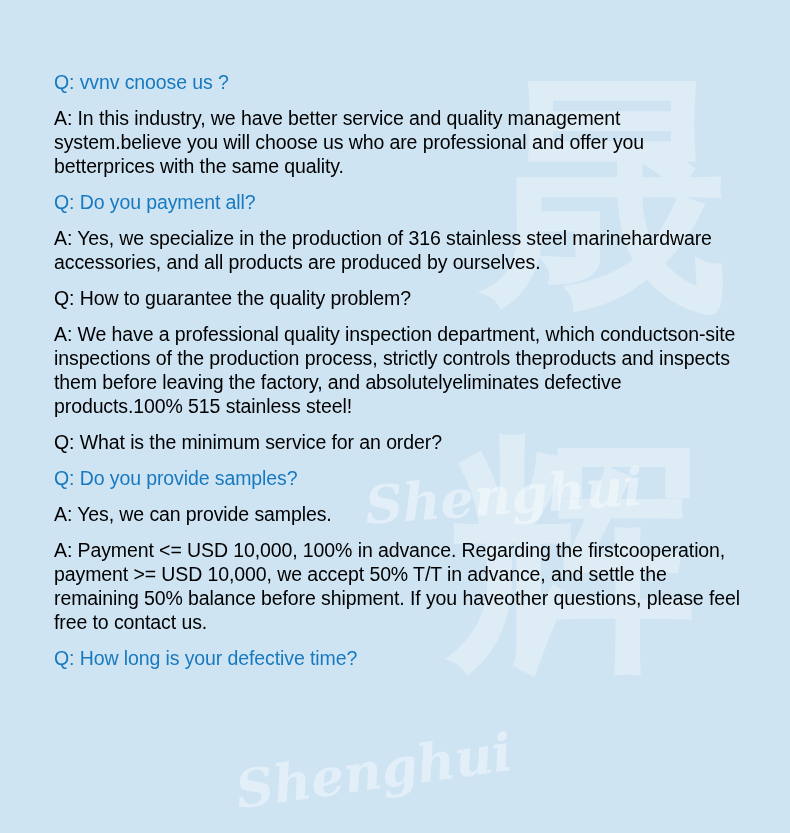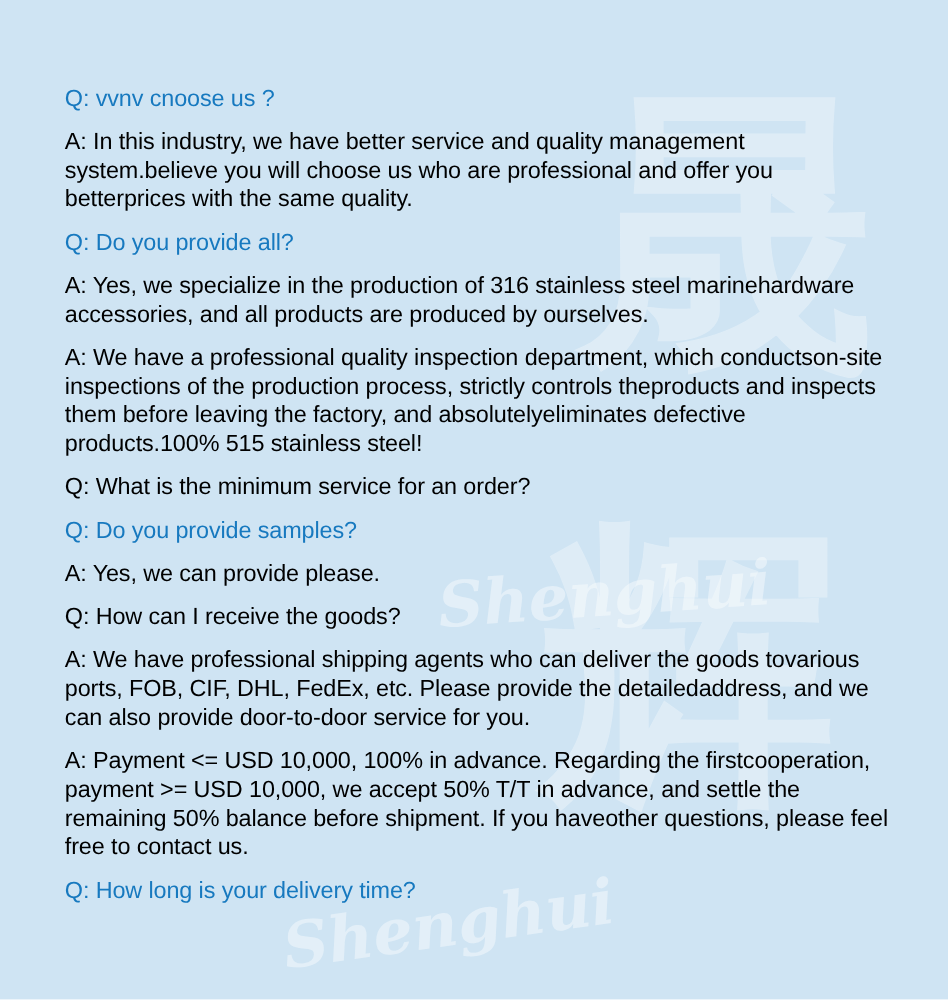--- a/index.html
+++ b/index.html
@@ -73,44 +73,41 @@
     <div class="wm-script wm-script-2">Shenghui</div>
   </div>
 
   <div class="content" id="faq-list">
   <div class="faq-item">
     <p class="question q-blue">Q: vvnv cnoose us ?</p>
     <p class="answer">A: In this industry, we have better service and quality management system.believe you will choose us who are professional and offer you betterprices with the same quality.</p>
   </div>
 
   <div class="faq-item">
-    <p class="question q-blue">Q: Do you provide all?</p>
+    <p class="question q-blue">Q: Do you payment all?</p>
     <p class="answer">A: Yes, we specialize in the production of 316 stainless steel marinehardware accessories, and all products are produced by ourselves.</p>
   </div>
 
   <div class="faq-item">
+    <p class="question q-black">Q: How to guarantee the quality problem?</p>
     <p class="answer">A: We have a professional quality inspection department, which conductson-site inspections of the production process, strictly controls theproducts and inspects them before leaving the factory, and absolutelyeliminates defective products.100% 515 stainless steel!</p>
   </div>
 
   <div class="faq-item">
     <p class="question q-black">Q: What is the minimum service for an order?</p>
   </div>
 
   <div class="faq-item">
     <p class="question q-blue">Q: Do you provide samples?</p>
-    <p class="answer">A: Yes, we can provide please.</p>
+    <p class="answer">A: Yes, we can provide samples.</p>
   </div>
 
-  <div class="faq-item">
-    <p class="question q-black">Q: How can I receive the goods?</p>
-    <p class="answer">A: We have professional shipping agents who can deliver the goods tovarious ports, FOB, CIF, DHL, FedEx, etc. Please provide the detailedaddress, and we can also provide door-to-door service for you.</p>
-  </div>
 
   <div class="faq-item">
     <p class="answer">A: Payment &lt;= USD 10,000, 100% in advance. Regarding the firstcooperation, payment &gt;= USD 10,000, we accept 50% T/T in advance, and settle the remaining 50% balance before shipment. If you haveother questions, please feel free to contact us.</p>
   </div>
 
   <div class="faq-item">
-    <p class="question q-blue">Q: How long is your delivery time?</p>
+    <p class="question q-blue">Q: How long is your defective time?</p>
   </div>
 </div>
 
 </div>
 
 </body></html>

